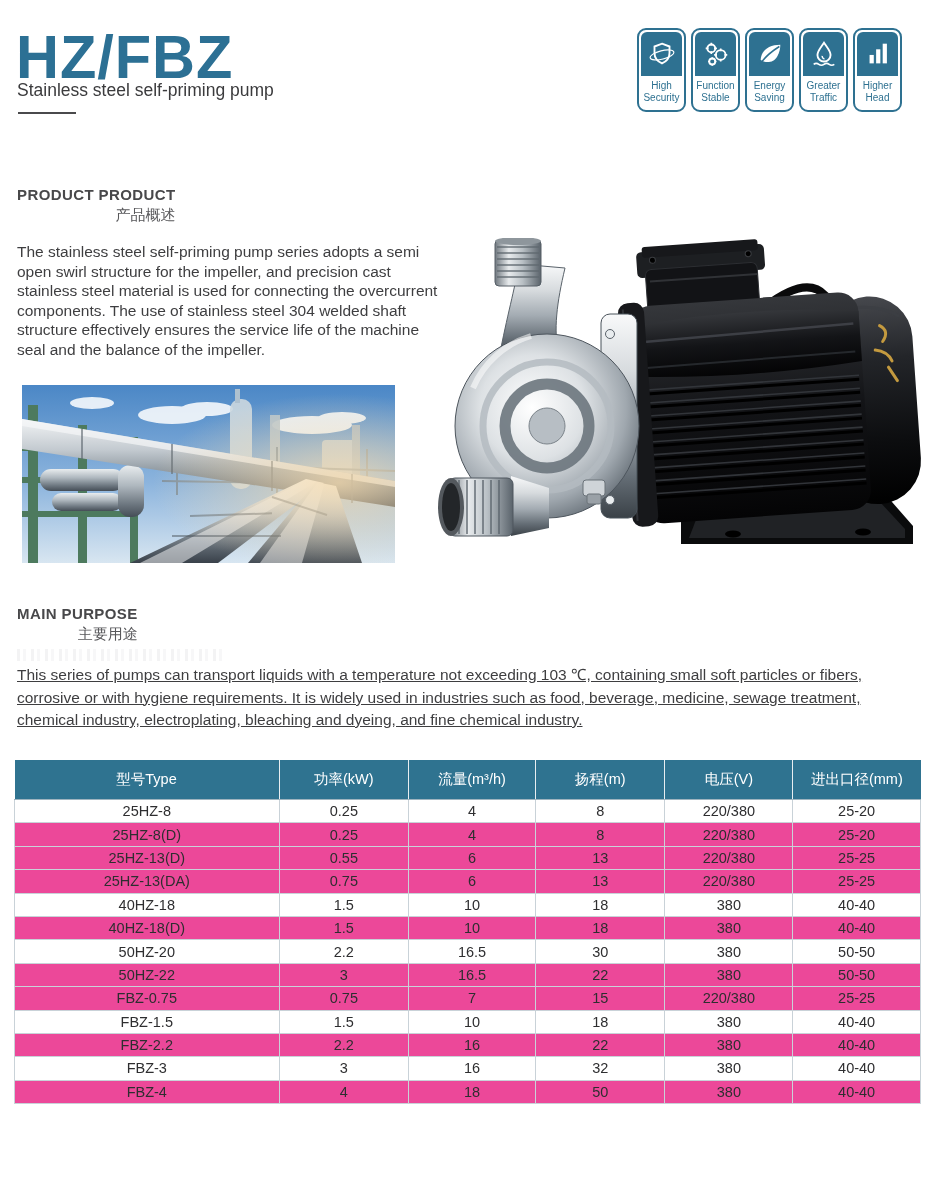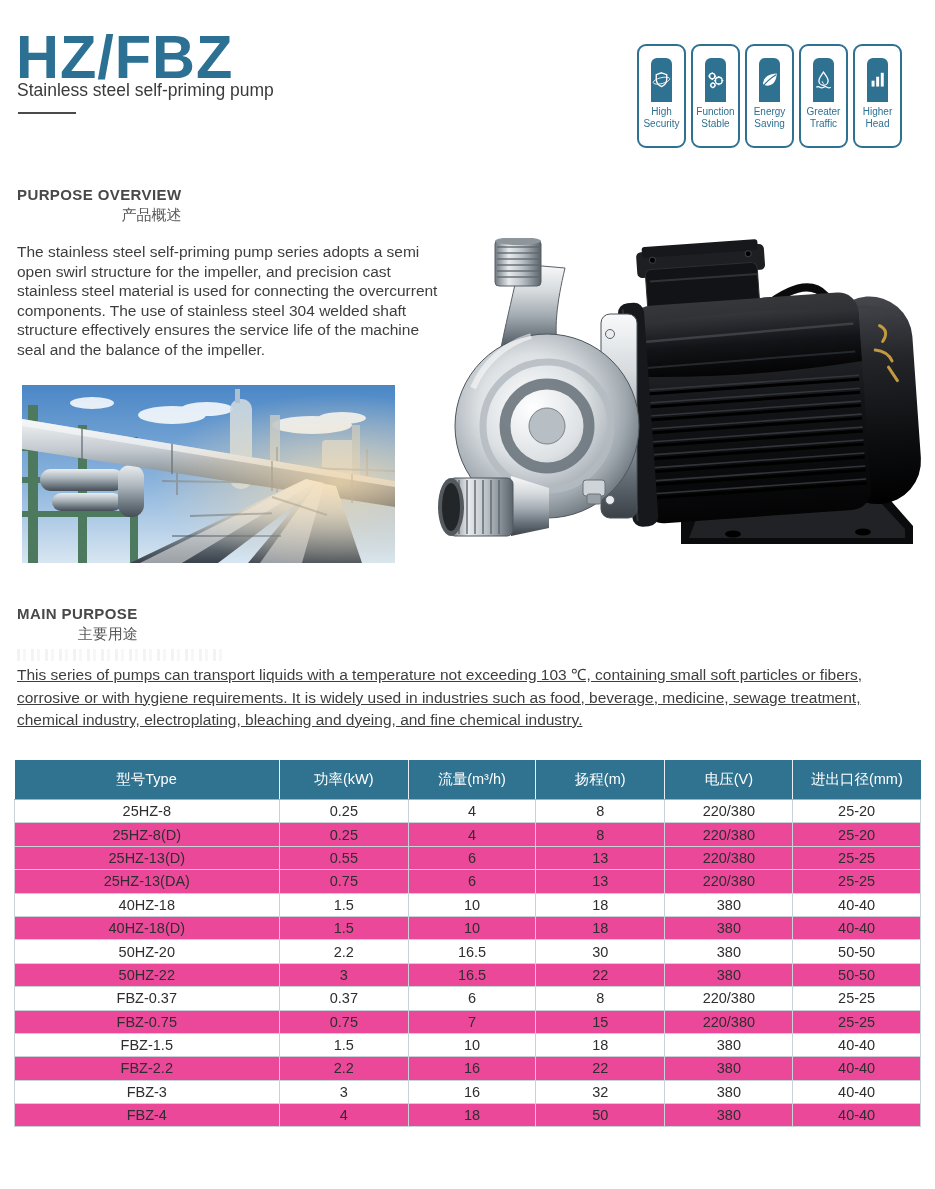--- a/index.html
+++ b/index.html
@@ -14,21 +14,21 @@
     left:16px;top:26px;font-size:62px;font-weight:bold;color:#2c7094;
     letter-spacing:1px;line-height:1;transform:scaleX(.96);transform-origin:left top;
   }
   .subtitle{left:17px;top:80px;font-size:17.5px;color:#3b3b3d;}
   .title-underline{left:18px;top:112px;width:58px;height:2px;background:#4a4a4c;}
 
   
   .badges{right:33px;top:28px;display:flex;gap:5px;}
   .badge{
     width:49px;border:2px solid #2e7191;border-radius:9px;background:#fff;
-    padding:12px;box-sizing:border-box;display:flex;flex-direction:column;margin-top:16px;
+    padding:2px;box-sizing:border-box;display:flex;flex-direction:column;
   }
   .badge-icon{
     height:44px;background:#2e7191;border-radius:6px 6px 0 0;
     display:flex;align-items:center;justify-content:center;
   }
   .badge-icon svg{width:30px;height:30px;}
   .badge-label{
     flex:1;display:flex;flex-direction:column;align-items:center;justify-content:center;
     padding:4px 0 5px;text-align:center;color:#2e7191;font-size:10px;line-height:11.5px;
   }
@@ -142,21 +142,21 @@
         </svg>
     </div>
     <div class="badge-label">
       <span>Higher</span>
         <span>Head</span>
     </div>
   </div>
 </div>
 
 <div class="abs overview-head">
-  <div class="h-en">PURPOSE OVERVIEW</div>
+  <div class="h-en">PRODUCT PRODUCT</div>
   <div class="h-zh">产品概述</div>
 </div>
 <div class="abs overview-body">The stainless steel self-priming pump series adopts a semi open swirl structure for the impeller, and precision cast stainless steel material is used for connecting the overcurrent components. The use of stainless steel 304 welded shaft structure effectively ensures the service life of the machine seal and the balance of the impeller.</div>
 
 <div class="abs photo">
   <svg viewBox="0 0 373 178" preserveAspectRatio="none">
     <defs>
       <linearGradient id="sky" x1="0" y1="0" x2="0" y2="1">
         <stop offset="0" stop-color="#4b87c6"></stop>
           <stop offset=".55" stop-color="#8cb4dd"></stop>
@@ -463,28 +463,20 @@
           <td>50-50</td>
         </tr>
         <tr class="stripe">
           <td>50HZ-22</td>
           <td>3</td>
           <td>16.5</td>
           <td>22</td>
           <td>380</td>
           <td>50-50</td>
         </tr>
-        <tr>
-          <td>FBZ-0.37</td>
-          <td>0.37</td>
-          <td>6</td>
-          <td>8</td>
-          <td>220/380</td>
-          <td>25-25</td>
-        </tr>
         <tr class="stripe">
           <td>FBZ-0.75</td>
           <td>0.75</td>
           <td>7</td>
           <td>15</td>
           <td>220/380</td>
           <td>25-25</td>
         </tr>
         <tr>
           <td>FBZ-1.5</td>

